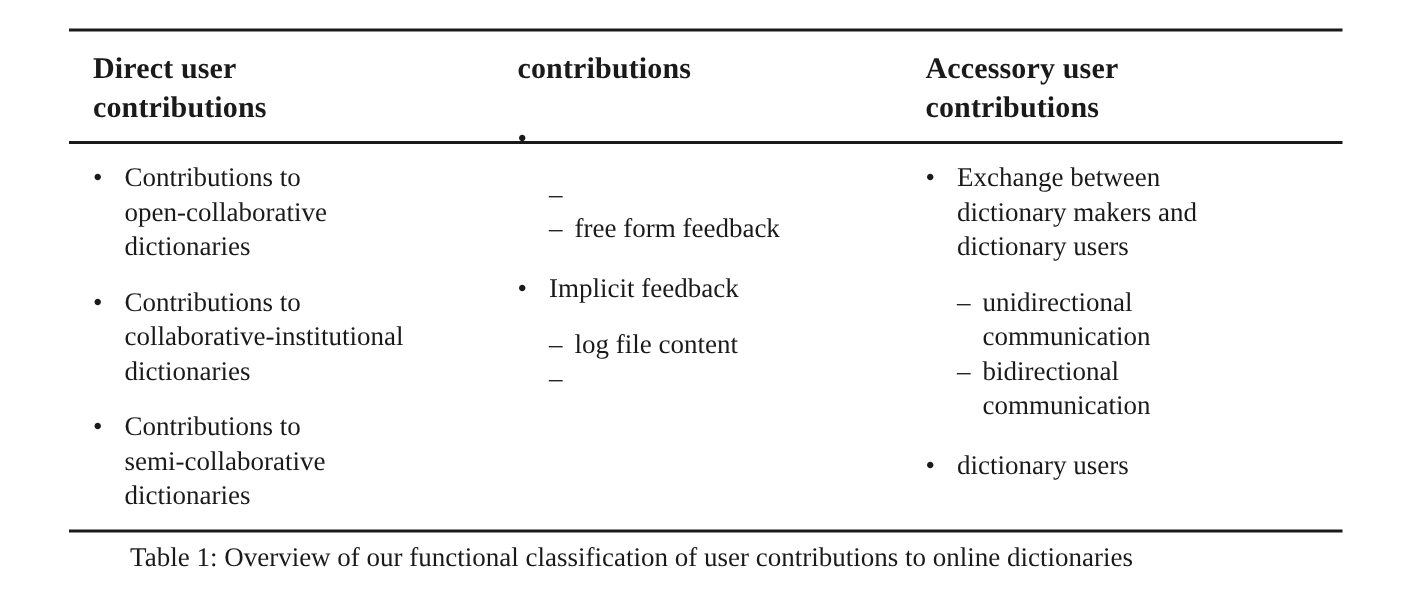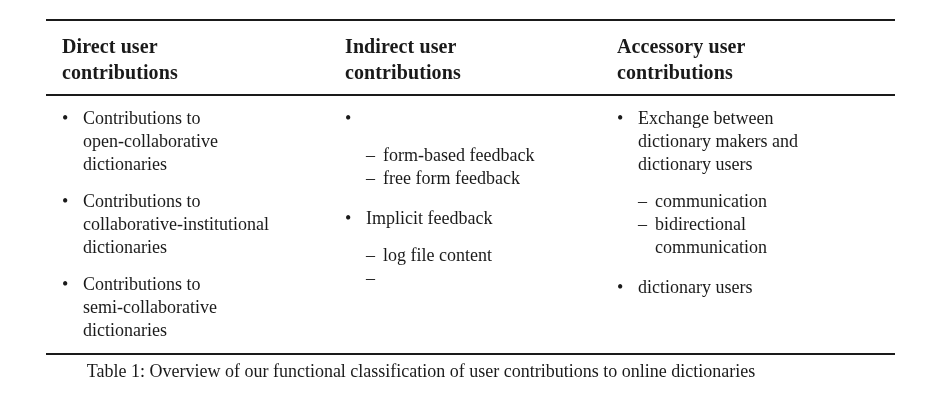--- a/index.html
+++ b/index.html
@@ -106,32 +106,28 @@
             <div class="item-text">
               <span class="line">Contributions to</span>
               <span class="line">semi-collaborative</span>
               <span class="line">dictionaries</span>
             </div>
           </div>
         </div>
       </div>
       <div class="col">
         <div class="col-header">
-          <span class="line">Indirect user</span>
           <span class="line">contributions</span>
         </div>
         <div class="col-body">
           <div class="item bullet">
             <span class="marker">•</span>
           </div>
           <div class="item dash first-sub">
             <span class="marker">–</span>
-            <div class="item-text">
-              <span class="line">form-based feedback</span>
-            </div>
           </div>
           <div class="item dash">
             <span class="marker">–</span>
             <div class="item-text">
               <span class="line">free form feedback</span>
             </div>
           </div>
           <div class="item bullet after-sub">
             <span class="marker">•</span>
             <div class="item-text">
@@ -159,20 +155,21 @@
             <span class="marker">•</span>
             <div class="item-text">
               <span class="line">Exchange between</span>
               <span class="line">dictionary makers and</span>
               <span class="line">dictionary users</span>
             </div>
           </div>
           <div class="item dash first-sub">
             <span class="marker">–</span>
             <div class="item-text">
+              <span class="line">unidirectional</span>
               <span class="line">communication</span>
             </div>
           </div>
           <div class="item dash">
             <span class="marker">–</span>
             <div class="item-text">
               <span class="line">bidirectional</span>
               <span class="line">communication</span>
             </div>
           </div>

